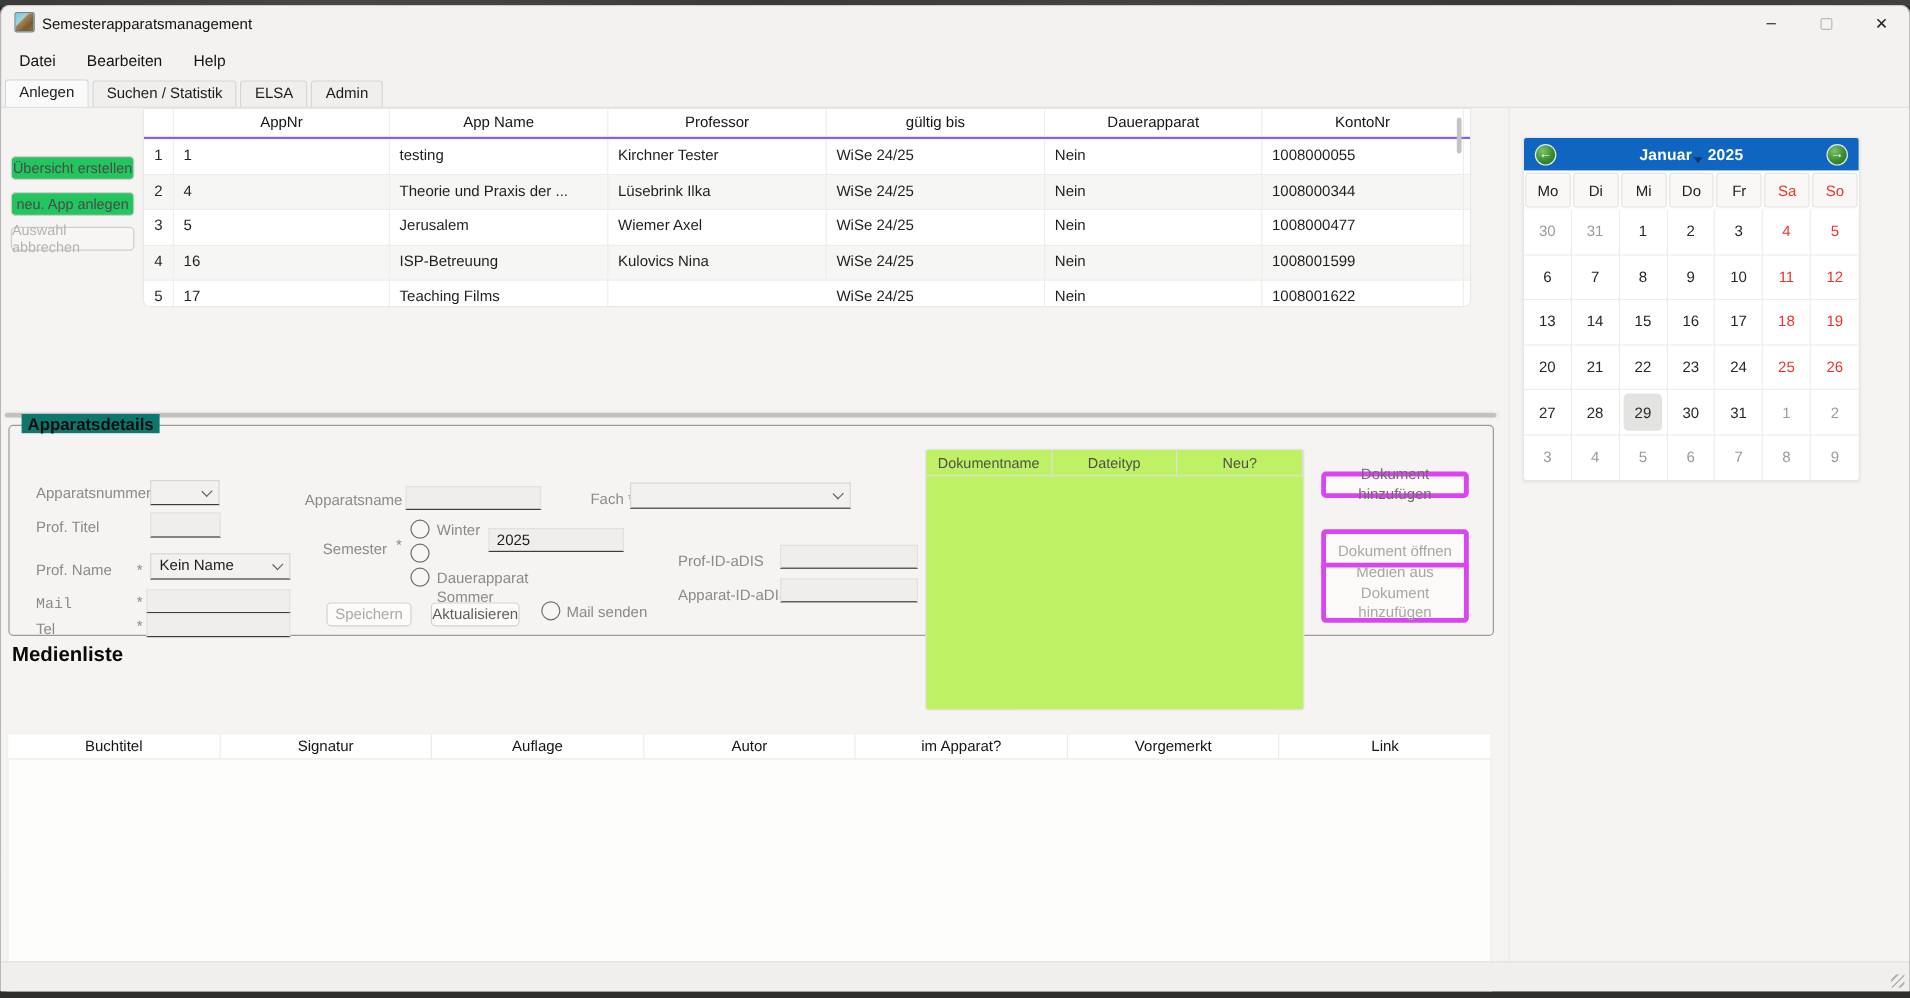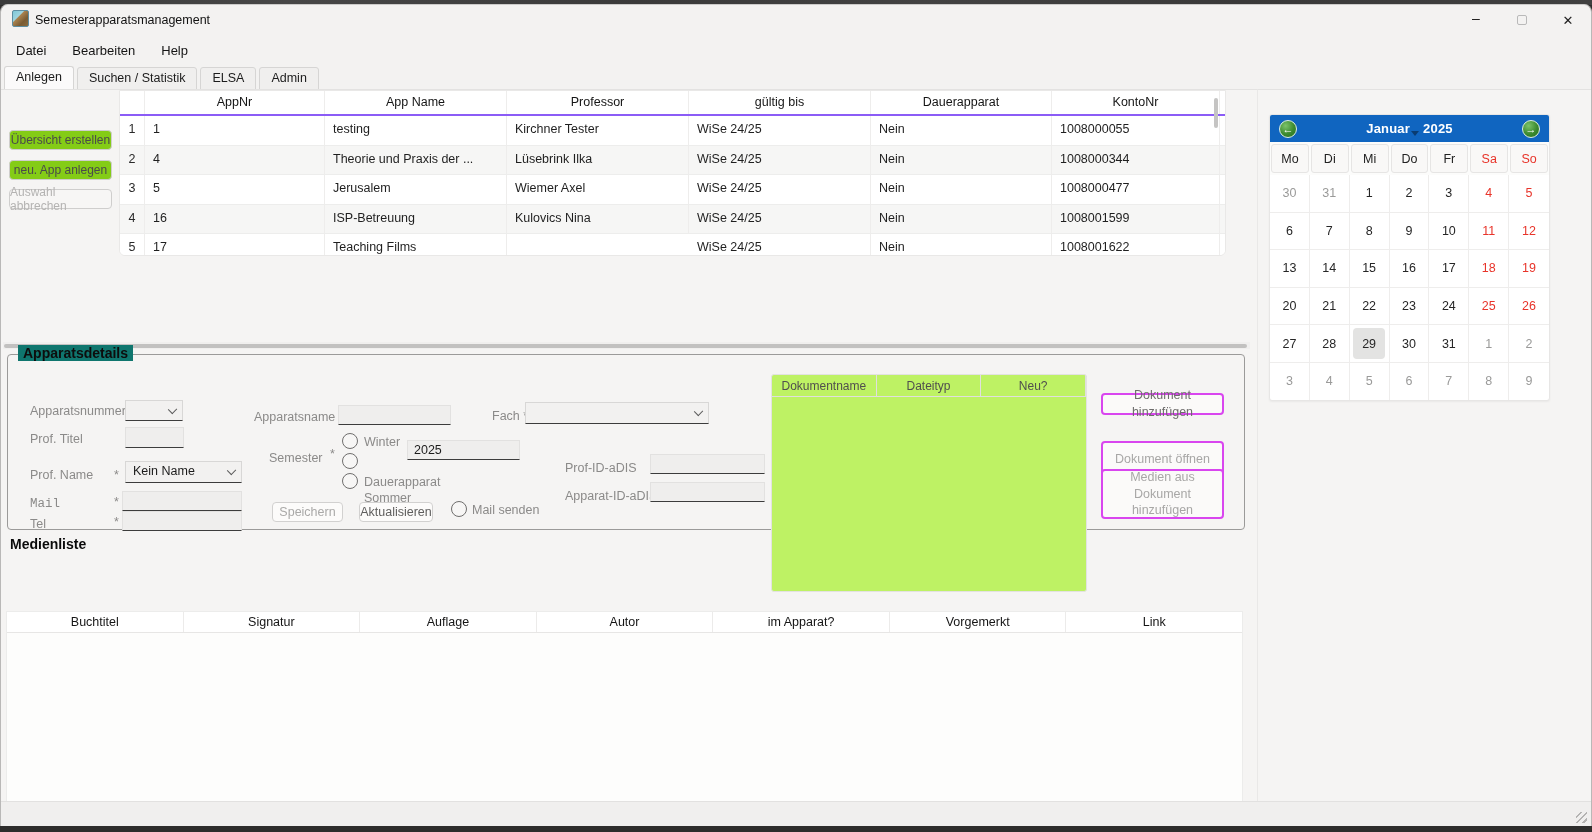--- a/index.html
+++ b/index.html
@@ -30,21 +30,21 @@
   .tabstrip { position:absolute; left:0; top:60px; width:1255px; height:25px; padding-left:3px; display:flex; gap:3px; align-items:flex-end; }
   .tab { height:23px; padding:3px 11px 0 11px; font-size:12.5px; background:#f0efee; border:1px solid #d6d5d4;
     border-radius:3px 3px 0 0; color:#1c1c1c; }
   .tab.active { background:#fbfafa; height:24px; border-bottom:1px solid #fbfafa; }
 
   
   .content { position:absolute; left:0; top:84px; width:1256px; height:712px; background:#f5f4f3; border-top:1px solid #e3e2e1; }
   .right-region { position:absolute; left:1256px; top:84px; width:335px; height:712px; background:#f5f4f3; border-top:1px solid #e3e2e1; border-left:1px solid #e9e8e7; }
 
   
-  .side-btn { position:absolute; left:8px; width:103px; height:20px; background:#84cc16; border:1px solid #cfcecd;
+  .side-btn { position:absolute; left:8px; width:103px; height:20px; background:#22c55e; border:1px solid #cfcecd;
     border-radius:4px; font-size:12px; color:#4a4a4a; display:flex; align-items:center; justify-content:center; }
   .side-btn.disabled { color:#b4b3b2; background:#f7f6f5; }
 
   
   .apparat-table { position:absolute; left:118px; top:0px; width:1107px; height:166px; background:#fff;
     border:1px solid #e9e8e7; border-radius:0 0 6px 6px; overflow:hidden; }
   .t-row { display:flex; height:29.5px; border-bottom:1px solid #ededec; background:#fff; }
   .t-row.alt { background:#f6f6f5; }
   .t-row.t-head { height:25px; border-bottom:2px solid #8b5cf6; background:#fff; }
   .t-cell { font-size:12.5px; padding:6px 0 0 8px; border-right:1px solid #eeedec; overflow:hidden; white-space:nowrap; }
@@ -71,26 +71,26 @@
     display:flex; align-items:center; justify-content:center; color:#5f5e5d; }
   .push-btn.disabled { color:#aaa9a8; }
 
   
   .doc-panel { position:absolute; left:770px; top:284px; width:316px; height:218px; background:#bef264;
     border:1px solid #e3e2e1; border-radius:3px; }
   .doc-head { display:flex; height:22px; }
   .doc-cell { width:105px; font-size:12px; color:#504f4e; text-align:center; padding-top:4px;
     border-right:1px solid #e0dfde; border-bottom:1px solid #e0dfde; }
   .doc-btns { position:absolute; left:1100px; top:299px; width:123px; }
-  .doc-btn { position:relative; width:123px; background:#fbfaf9; border:2px solid #d946ef; border-radius:4px;
+  .doc-btn { position:relative; width:123px; background:#fbfaf9; border:4px solid #d946ef; border-radius:4px;
     font-size:12.5px; color:#6e6d6c; display:flex; align-items:center; justify-content:center; text-align:center; line-height:1.35; }
   .doc-btn.disabled { color:#a8a7a6; }
 
   
-  .media-title { position:absolute; left:9px; top:446px; font-size:14px; font-weight:bold; color:#0a0a0a; }
+  .media-title { position:absolute; left:9px; top:446px; font-size:17px; font-weight:bold; color:#0a0a0a; }
   .media-table { position:absolute; left:5px; top:521px; width:1237px; height:246px; background:#fdfdfc; border:1px solid #ececeb; }
   .media-head { display:flex; height:21px; background:#fff; border-bottom:1px solid #e7e6e5; }
   .media-cell { flex:1; font-size:12.5px; color:#151515; text-align:center; padding-top:3px; border-right:1px solid #ecebea; }
   .media-cell:last-child { border-right:none; }
 
   
   .statusbar { position:absolute; left:0; top:796px; width:100%; height:26px; background:#f0efee; border-top:1px solid #e2e1e0; }
   .grip { position:absolute; right:4px; bottom:4px; width:11px; height:11px;
     background:repeating-linear-gradient(135deg, transparent 0 3px, #a5a4a3 3px 4.5px); opacity:.8; }
 

